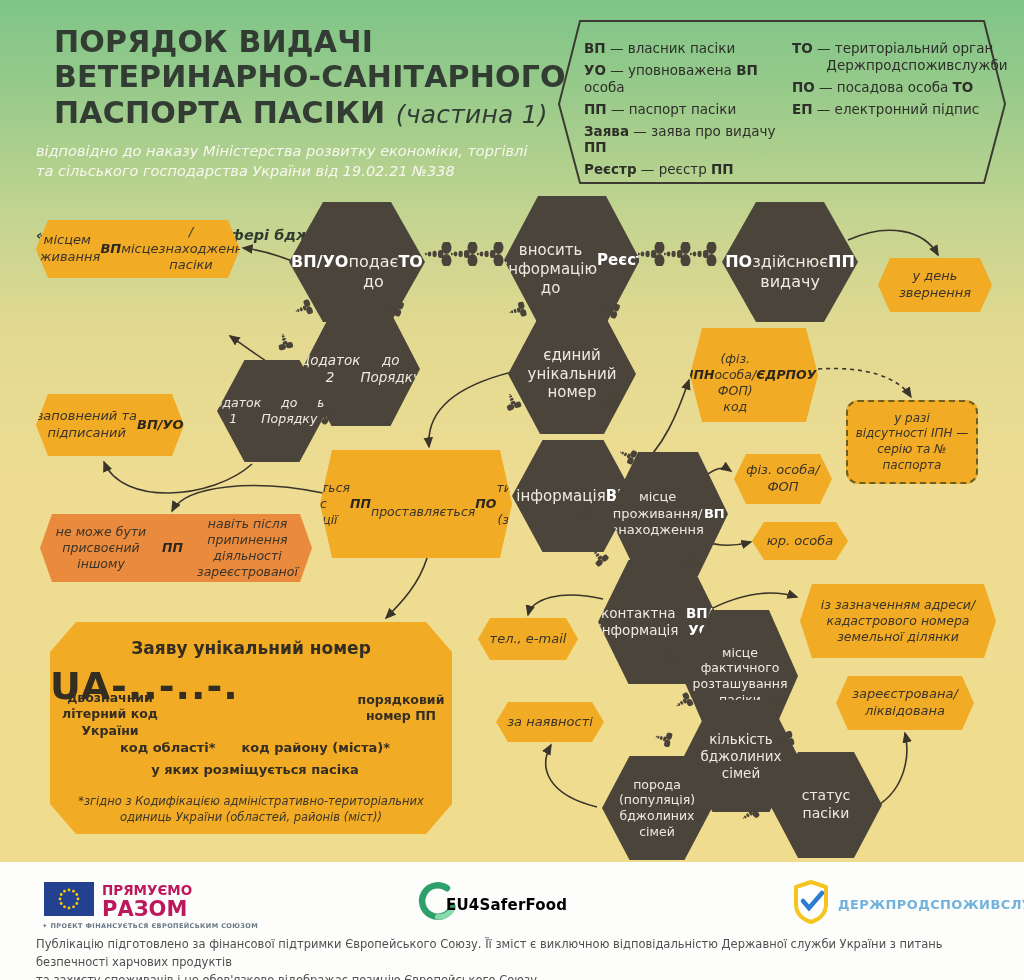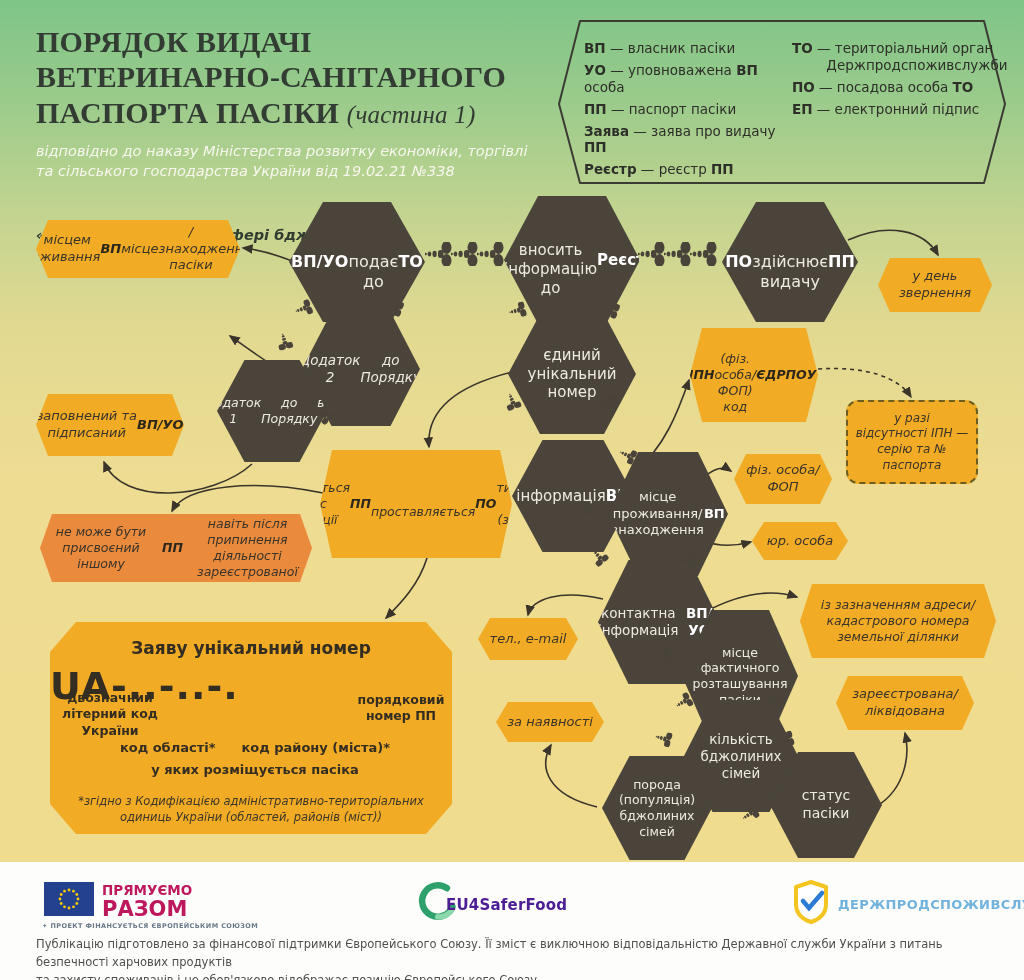--- a/index.html
+++ b/index.html
@@ -45,21 +45,21 @@
   }
   .bigbox .bb-title{position:absolute; left:0; top:16px; width:100%; text-align:center; font-weight:bold; font-size:17px;}
   .bigbox .bb-code{position:absolute; left:0; top:42px; width:100%; text-align:left; font-weight:bold; font-size:38px; letter-spacing:1px;}
   .bigbox .bb-side{position:absolute; font-weight:bold; font-size:12.5px; text-align:center; line-height:1.3;}
   .bigbox .bb-row{position:absolute; left:60px; top:118px; width:290px; display:flex; justify-content:center; gap:26px; font-weight:bold; font-size:13px;}
   .bigbox .bb-where{position:absolute; left:60px; top:140px; width:290px; text-align:center; font-weight:bold; font-size:13px;}
   .bigbox .bb-foot{position:absolute; left:0; top:172px; width:100%; text-align:center; font-style:italic; font-size:11.5px; line-height:1.35; color:#3c362a;}
   .footer{position:absolute; left:0; top:862px; width:1024px; height:118px; background:#fdfdfb;}
   .eu-text{color:#be185d; font-weight:bold; line-height:1;}
   .eu-note{color:#68798a; font-size:6.5px; letter-spacing:.4px; font-weight:bold;}
-  .eu4-text{color:#4c1d95; font-weight:bold; font-size:15px; letter-spacing:.2px;}
+  .eu4-text{color:#000000; font-weight:bold; font-size:15px; letter-spacing:.2px;}
   .dpss-text{color:#72b3dd; font-weight:bold; font-size:13px; letter-spacing:.4px;}
   .disclaimer{color:#4f4f4f; font-size:11.5px; line-height:1.55;}
   svg.layer{position:absolute; left:0; top:0; pointer-events:none;}
 </style>
 </head>
 <body>
 
 <div id="app">
   <div class="poster"></div>
 
@@ -85,21 +85,21 @@
       <path d="M 597,807 C 548,795 538,768 551,745"></path>
       <path d="M 427,558 C 419,584 402,602 386,618"></path>
       <path d="M 323,493 C 254,479 186,485 172,511"></path>
       <path d="M 187,687 C 156,662 122,664 107,684"></path>
       <path d="M 333,707 C 366,676 406,672 420,693"></path>
       <path d="M 229,716 C 216,736 201,741 191,749"></path>
       <path d="M 285,716 C 292,733 300,740 307,748"></path>
     </g>
   </svg>
 
-  <div class="abs title" style="left:36px; top:24px; width:560px;font-family:Liberation Serif, serif;">
+  <div class="abs title" style="left:54px; top:24px; width:560px;">
     <div>ПОРЯДОК ВИДАЧІ</div>
     <div>ВЕТЕРИНАРНО-САНІТАРНОГО</div>
     <div>
       <span>ПАСПОРТА ПАСІКИ</span>
       <span class="part">(частина 1)</span>
     </div>
   </div>
   <div class="abs subtitle" style="left:36px; top:142px; width:560px;">відповідно до наказу Міністерства розвитку економіки, торгівлі<br>та сільського господарства України від 19.02.21 №338</div>
   <div class="abs subtitle-bold" style="left:36px; top:187px; width:560px;margin-top:40px;">«Про деякі питання у сфері бджільництва»</div>
 

